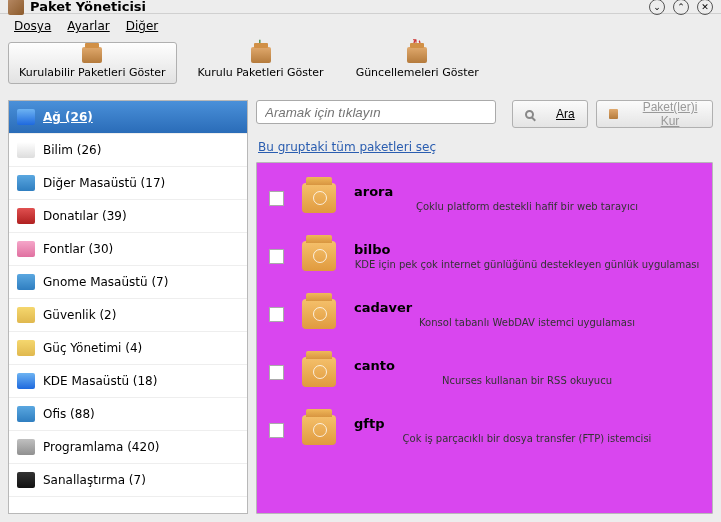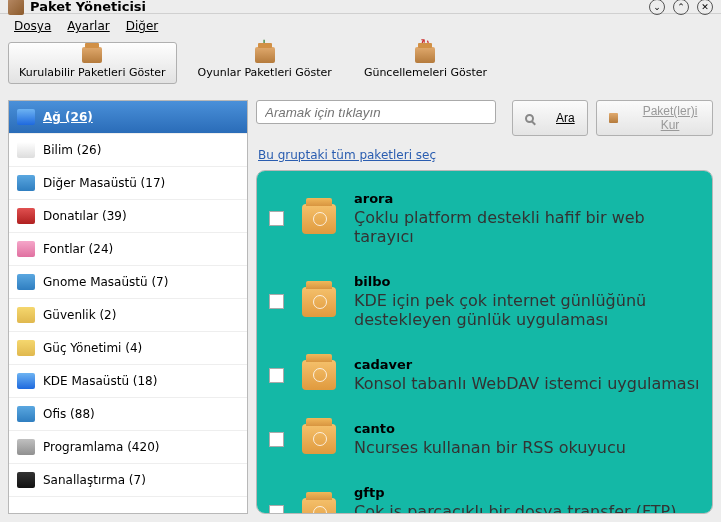--- a/index.html
+++ b/index.html
@@ -27,37 +27,37 @@
 .sidebar-list { flex: 1; background: #fff; border: 1px solid #b8b8b8; overflow-y: scroll; }
 .cat-item { display: flex; align-items: center; padding: 8px 8px; border-bottom: 1px solid #eee; cursor: pointer; gap: 8px; }
 .cat-item.selected { background: linear-gradient(#4a90d9,#2a6cb8); color: #fff; }
 .cat-item.selected .cat-label { text-decoration: underline; font-weight: bold; }
 .cat-icon { width: 18px; height: 16px; border-radius: 2px; flex-shrink: 0; }
 .cat-label { font-size: 12px; }
 .main { flex: 1; display: flex; flex-direction: column; min-height: 0; }
 .search-row { display: flex; gap: 8px; margin-bottom: 8px; }
 .search-input { flex: 0 0 240px; height: 24px; border: 1px solid #aaa; border-radius: 3px; padding: 0 8px; color: #888; font-style: italic; background: #fff; }
 .search-row-spacer { flex: 1; }
-.btn { height: 36px; padding: 0 12px; background: linear-gradient(#fbfbfb,#e4e4e4); border: 1px solid #b0b0b0; border-radius: 3px; cursor: pointer; display: flex; align-items: center; gap: 22px; font-size: 12px; }
+.btn { height: 28px; padding: 0 12px; background: linear-gradient(#fbfbfb,#e4e4e4); border: 1px solid #b0b0b0; border-radius: 3px; cursor: pointer; display: flex; align-items: center; gap: 22px; font-size: 12px; }
 .btn.disabled { color: #999; cursor: default; }
 .btn-icon { width: 14px; height: 14px; }
 .btn-icon.search { border: 2px solid #888; border-radius: 50%; width: 9px; height: 9px; position: relative; }
 .btn-icon.search::after { content:""; position:absolute; width:5px; height:2px; background:#888; transform:rotate(45deg); bottom:-3px; right:-4px; }
 .btn-icon.install { background: linear-gradient(#e0a96d,#b57b3c); border-radius:1px; width:12px; height:10px; }
 .link-row { padding: 4px 0 8px 2px; }
 .link { color: #2a5db0; text-decoration: underline; cursor: pointer; font-size: 12px; }
-.pkg-panel { flex: 1; background: #14b8a6; border: 1px solid #b8b8b8; border-radius: 9px; overflow-y: scroll; padding: 6px 0; min-height: 0; }
+.pkg-panel { flex: 1; background: #d946ef; border: 1px solid #b8b8b8; border-radius: 1px; overflow-y: scroll; padding: 6px 0; min-height: 0; }
 .pkg-item { display: flex; align-items: center; padding: 14px 12px; gap: 18px; }
 .pkg-check { width: 15px; height: 15px; border: 1px solid #aaa; background: #fff; cursor: pointer; flex-shrink: 0; }
 .pkg-icon { width: 34px; height: 30px; background: linear-gradient(#f5c16c,#e09a3e); border-radius: 4px; position: relative; flex-shrink: 0; }
 .pkg-icon::before { content:""; position:absolute; top:-6px; left:4px; width:26px; height:8px; background:linear-gradient(#f0b85a,#d89540); border-radius:2px 2px 0 0; }
 .pkg-icon::after { content:""; position:absolute; top:8px; left:11px; width:12px; height:12px; border:1.5px solid rgba(255,255,255,0.8); border-radius:50%; }
 .pkg-text { flex: 1; }
 .pkg-name { font-weight: bold; font-size: 13px; margin-bottom: 2px; }
-.pkg-desc { font-size: 16px; color: #333; }
+.pkg-desc { font-size: 10px; color: #333; text-align: center; }
 ::-webkit-scrollbar { width: 15px; }
 ::-webkit-scrollbar-track { background: #eee; border-left:1px solid #ccc; }
 ::-webkit-scrollbar-thumb { background: linear-gradient(#ddd,#c8c8c8); border:1px solid #aaa; border-radius:2px; }
 </style>
 </head>
 <body>
 
 <div class="window">
   <div class="titlebar">
     <div class="titlebar-icon"></div>
@@ -75,21 +75,21 @@
     <div class="menu-item"><span class="ul">Diğer</span></div>
   </div>
 
   <div class="toolbar">
     <div class="tool-btn active">
       <div class="tool-icon box"></div>
       <span class="tool-label">Kurulabilir Paketleri Göster</span>
     </div>
     <div class="tool-btn">
       <div class="tool-icon box arrow"></div>
-      <span class="tool-label">Oyunlar Paketleri Göster</span>
+      <span class="tool-label">Kurulu Paketleri Göster</span>
     </div>
     <div class="tool-btn">
       <div class="tool-icon box refresh"></div>
       <span class="tool-label">Güncellemeleri Göster</span>
     </div>
   </div>
 
   <div class="content">
     <div class="sidebar">
       <div class="sidebar-list" id="sidebar-list">
@@ -104,21 +104,21 @@
           <div class="cat-item">
             <div class="cat-icon" style="background: linear-gradient(rgb(90, 167, 224), rgb(47, 126, 192));"></div>
             <span class="cat-label">Diğer Masaüstü (17)</span>
           </div>
           <div class="cat-item">
             <div class="cat-icon" style="background: linear-gradient(rgb(224, 80, 80), rgb(176, 32, 32));"></div>
             <span class="cat-label">Donatılar (39)</span>
           </div>
           <div class="cat-item">
             <div class="cat-icon" style="background: linear-gradient(rgb(245, 166, 201), rgb(224, 112, 160));"></div>
-            <span class="cat-label">Fontlar (24)</span>
+            <span class="cat-label">Fontlar (30)</span>
           </div>
           <div class="cat-item">
             <div class="cat-icon" style="background: linear-gradient(rgb(90, 167, 224), rgb(47, 126, 192));"></div>
             <span class="cat-label">Gnome Masaüstü (7)</span>
           </div>
           <div class="cat-item">
             <div class="cat-icon" style="background: linear-gradient(rgb(245, 215, 110), rgb(224, 184, 78));"></div>
             <span class="cat-label">Güvenlik (2)</span>
           </div>
           <div class="cat-item">

